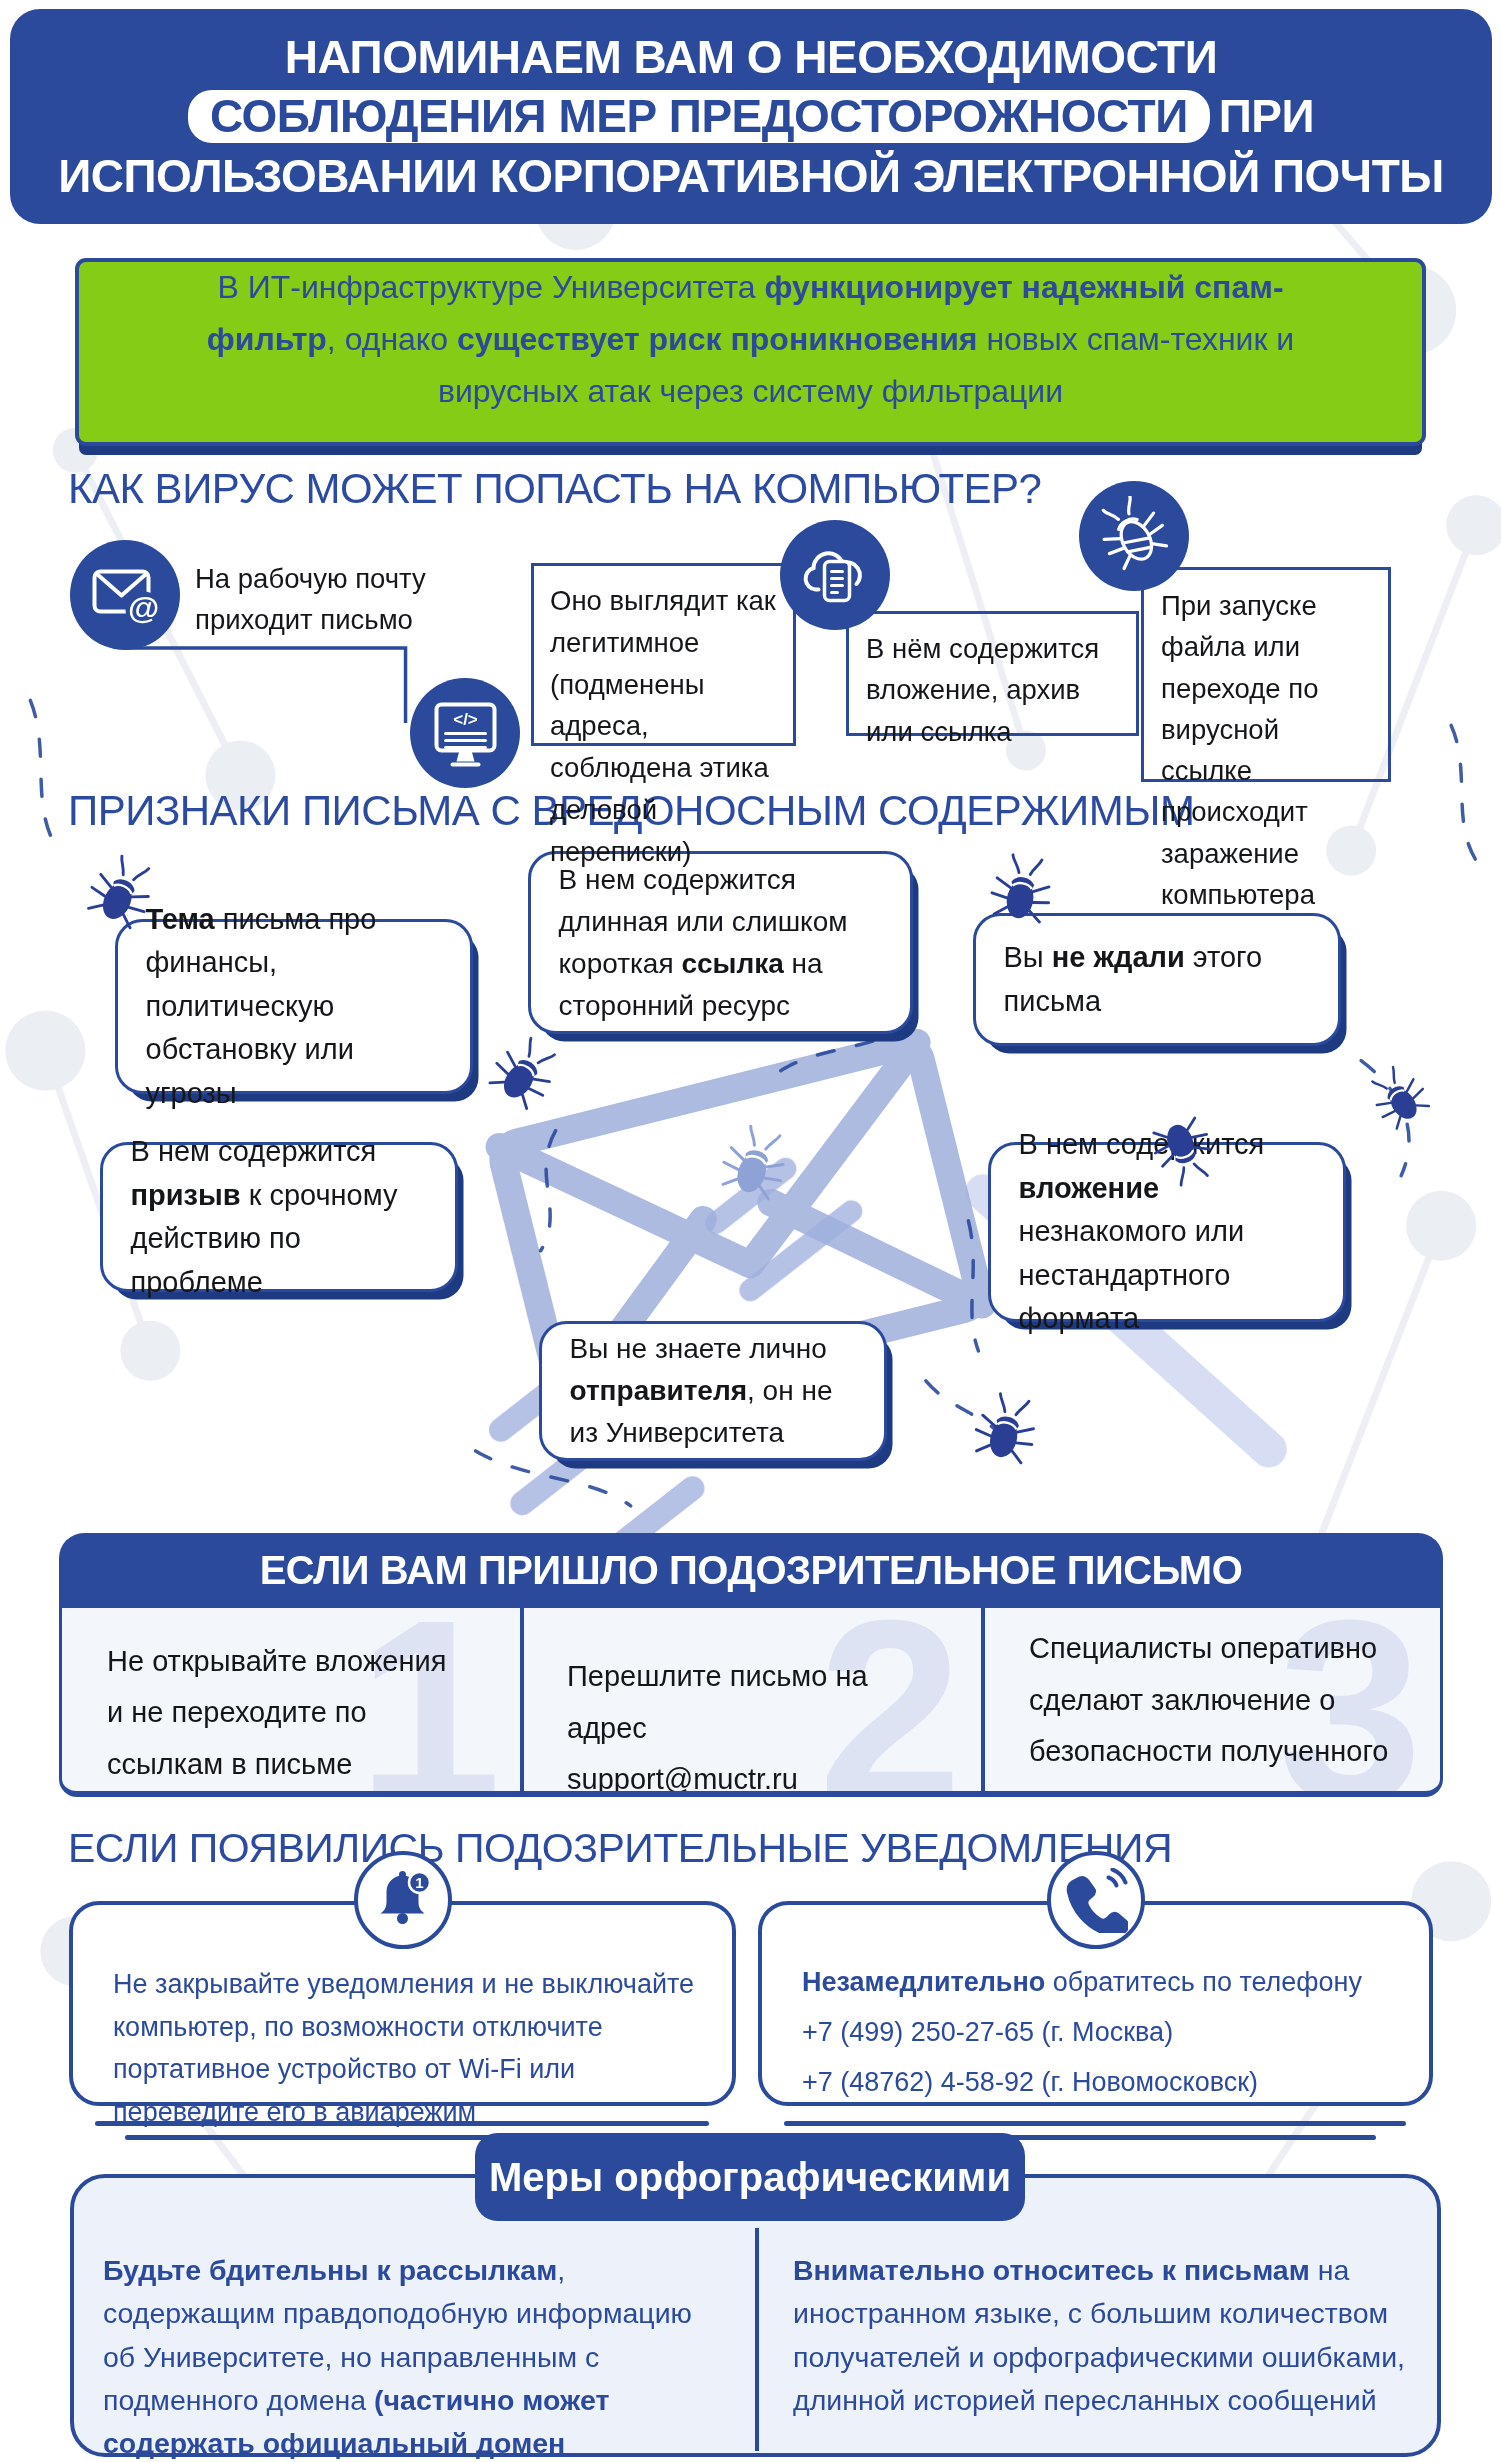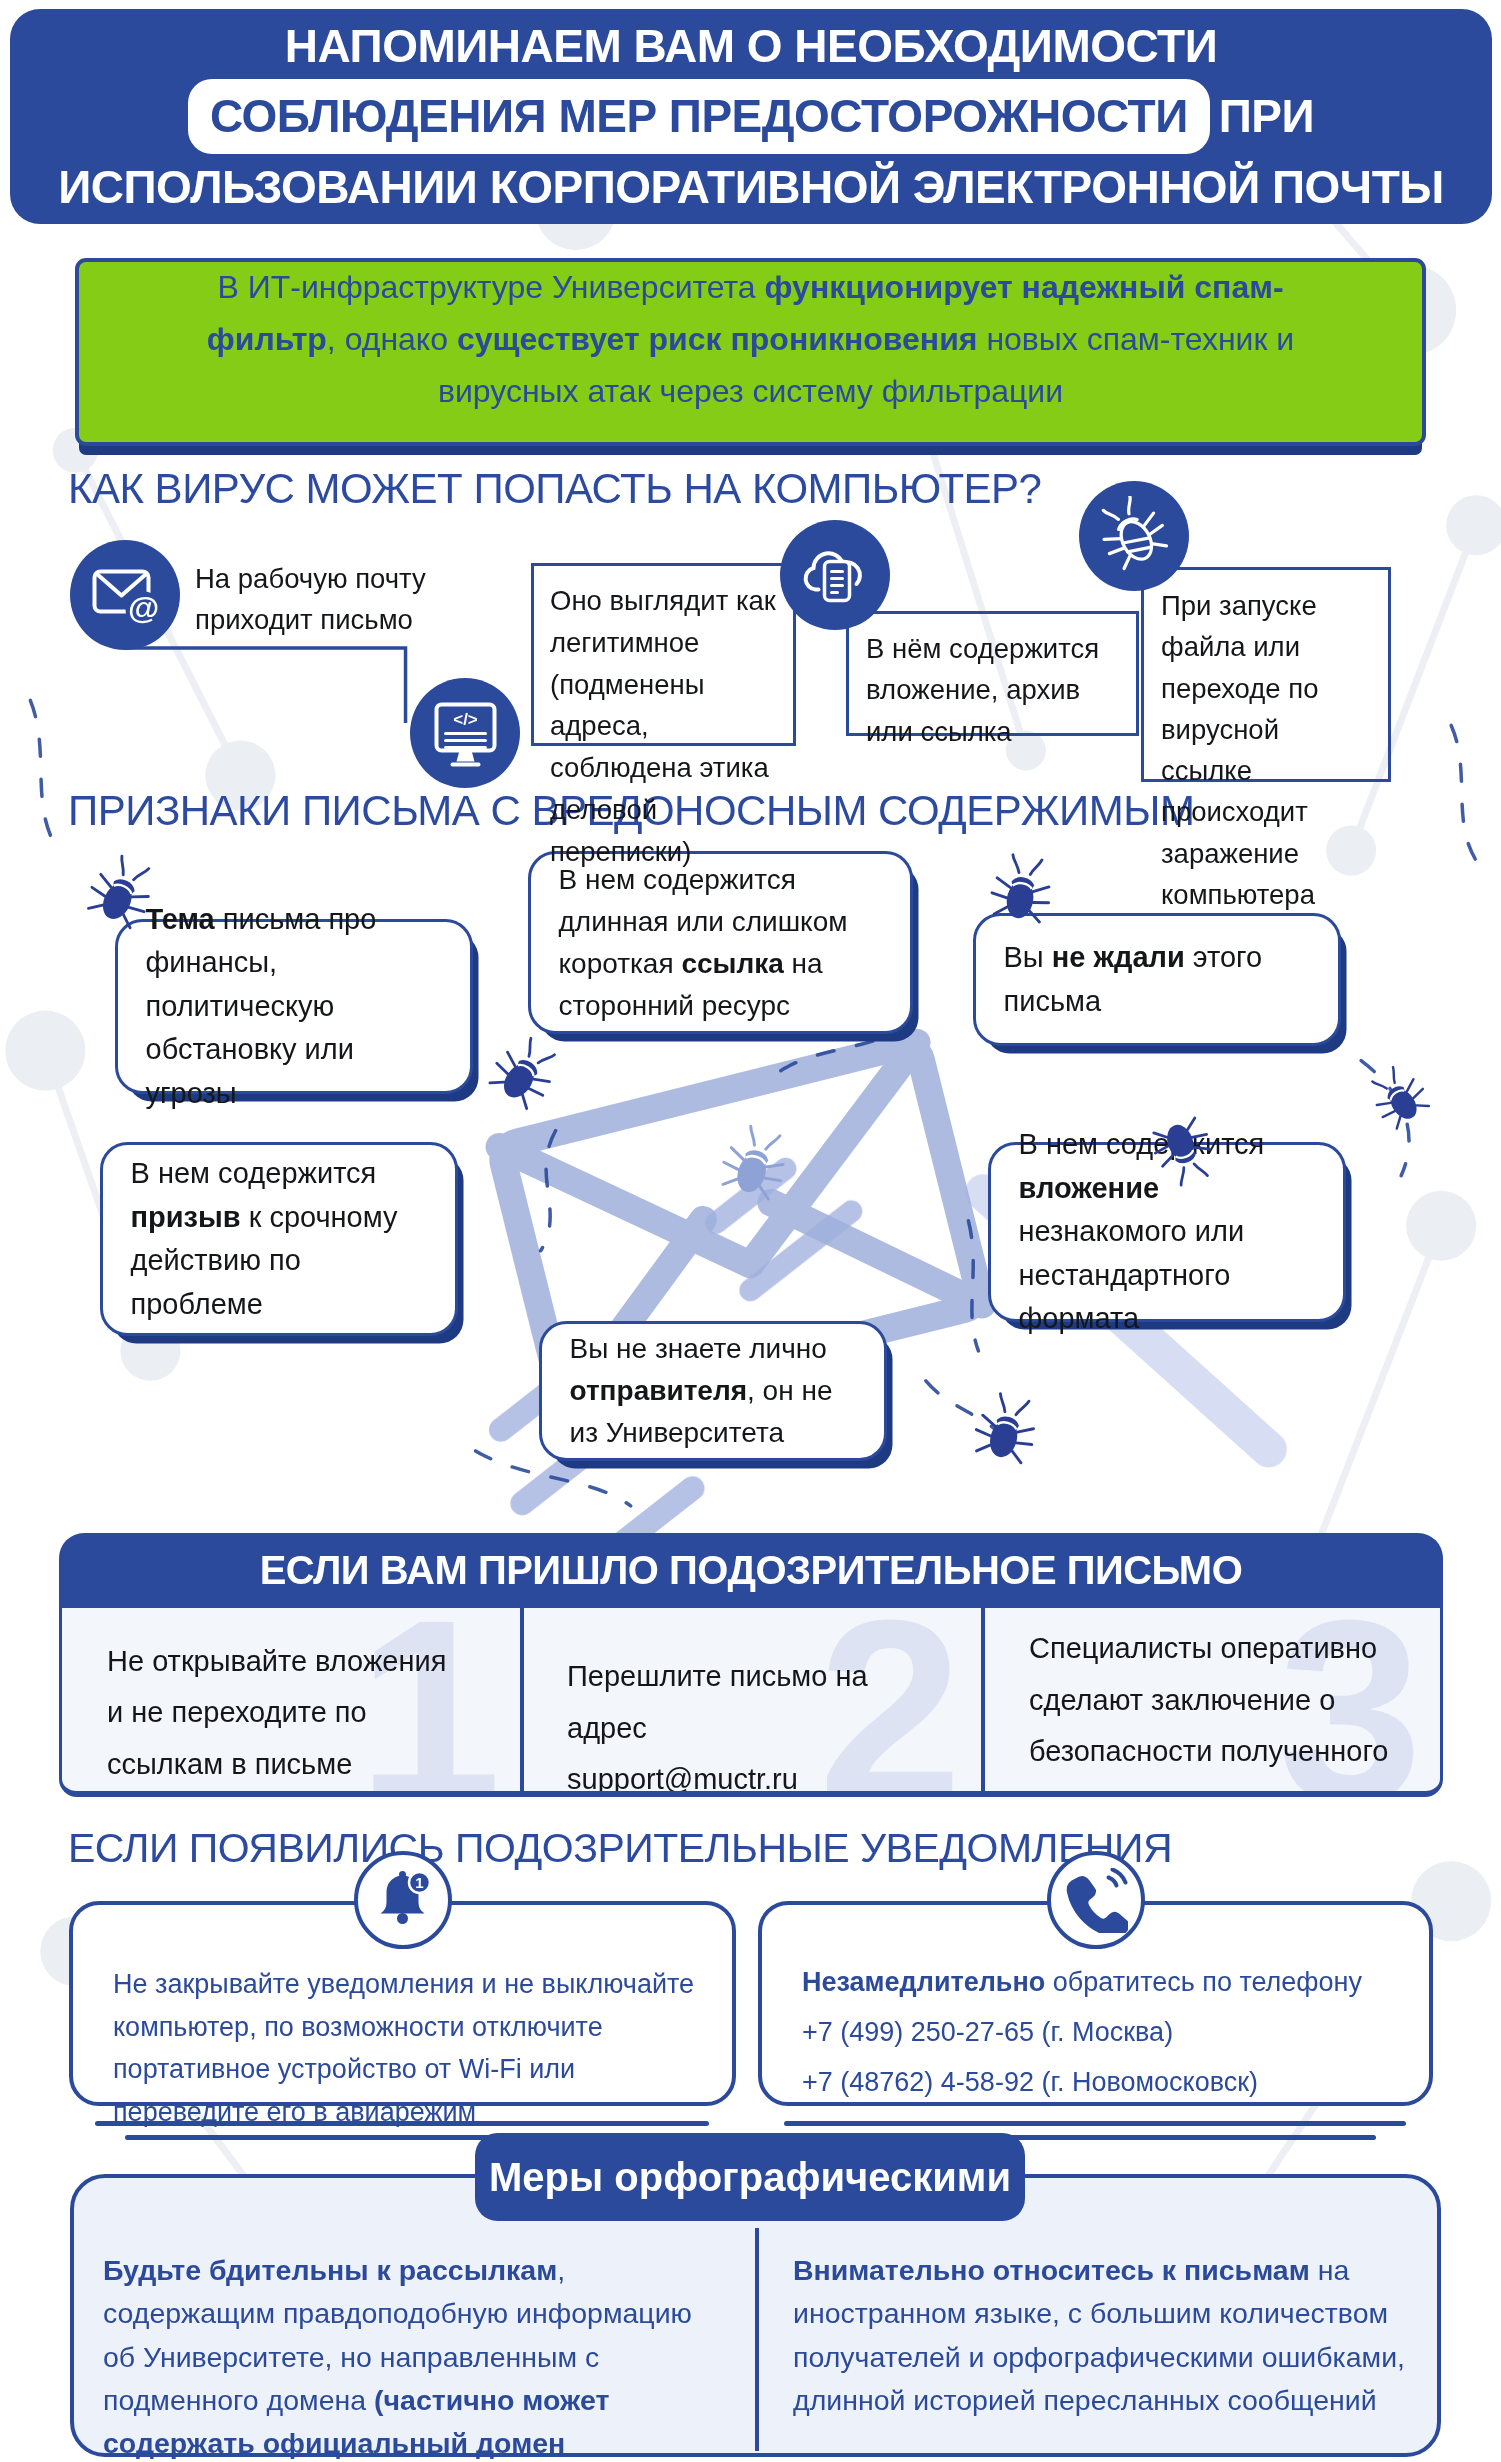--- a/index.html
+++ b/index.html
@@ -5,21 +5,21 @@
   html,body{margin:0;padding:0;background:#fff;}
   .page{position:relative;width:1502px;height:2462px;overflow:hidden;background:#fff;
         font-family:"Liberation Sans","DejaVu Sans",sans-serif;}
   .abs{position:absolute;}
   svg.layer{position:absolute;left:0;top:0;}
   .z0{z-index:0}.z1{z-index:1}.z2{z-index:2}.z3{z-index:3}
   .heading{font-weight:normal;color:#2b4aa0;letter-spacing:-0.5px;white-space:nowrap;}
   .hdr-panel{left:10px;top:9px;width:1482px;height:215px;background:#2b4a9b;border-radius:30px;
              display:flex;flex-direction:column;justify-content:center;align-items:center;gap:9px;}
   .hdr-line{color:#fff;font-weight:bold;font-size:46px;letter-spacing:-0.5px;white-space:nowrap;line-height:1.05;}
-  .hdr-pill{display:inline-block;background:#fff;color:#2b4a9b;border-radius:24px;padding:13px 22px;margin-right:9px;}
+  .hdr-pill{display:inline-block;background:#fff;color:#2b4a9b;border-radius:24px;padding:2px 22px;margin-right:9px;}
   .intro-box{left:75px;top:258px;width:1351px;height:188px;background:#84cc16;border:4.5px solid #2b4a9b;border-radius:11px;
              box-shadow:0 13px 0 -4px #1d3a82;display:flex;align-items:flex-start;justify-content:center;box-sizing:border-box;}
   .intro-text{width:1151px;text-align:center;font-size:32px;line-height:1.62;color:#2b4a9b;}
   .circle-step{width:110px;height:110px;border-radius:50%;background:#2b4a9b;display:flex;align-items:center;justify-content:center;}
   .step-text{font-size:27.5px;line-height:1.5;color:#15161a;}
   .frame{border:3px solid #2b4a9b;box-sizing:border-box;background:transparent;}
   .card{background:#fff;border:3.5px solid #2b4a9b;border-radius:27.5px;box-shadow:9px 11px 0 -3.5px #1d3a82;
         display:flex;align-items:center;box-sizing:border-box;padding:20px 27.5px;}
   .card-text{font-size:29px;line-height:1.5;color:#15161a;}
   .banner{left:59px;top:1533px;width:1384px;height:75px;background:#2b4a9b;border-radius:25px 25px 0 0;
@@ -193,21 +193,21 @@
 
   <div class="abs z1 card" style="left:115px;top:919px;width:358px;height:175px;">
     <div class="card-text"><b>Тема</b><span> письма про финансы, политическую обстановку или угрозы</span></div>
   </div>
   <div class="abs z1 card" style="left:528px;top:851px;width:385px;height:183px;">
     <div class="card-text" style="font-size:28px;"><span>В нем содержится длинная или слишком короткая </span><b>ссылка</b><span> на сторонний ресурс</span></div>
   </div>
   <div class="abs z1 card" style="left:973px;top:913px;width:368px;height:133px;">
     <div class="card-text"><span>Вы </span><b>не ждали</b><span> этого письма</span></div>
   </div>
-  <div class="abs z1 card" style="left:100px;top:1142px;width:358px;height:194px;">
+  <div class="abs z1 card" style="left:100px;top:1142px;width:358px;height:150px;">
     <div class="card-text"><span>В нем содержится </span><b>призыв</b><span> к срочному действию по проблеме</span></div>
   </div>
   <div class="abs z1 card" style="left:988px;top:1142px;width:358px;height:180px;">
     <div class="card-text"><span>В нем содержится </span><b>вложение</b><span> незнакомого или нестандартного формата</span></div>
   </div>
   <div class="abs z1 card" style="left:539px;top:1321px;width:348px;height:140px;">
     <div class="card-text" style="font-size:28px;"><span>Вы не знаете лично </span><b>отправителя</b><span>, он не из Университета</span></div>
   </div>
 
   <div class="abs z1 banner">

